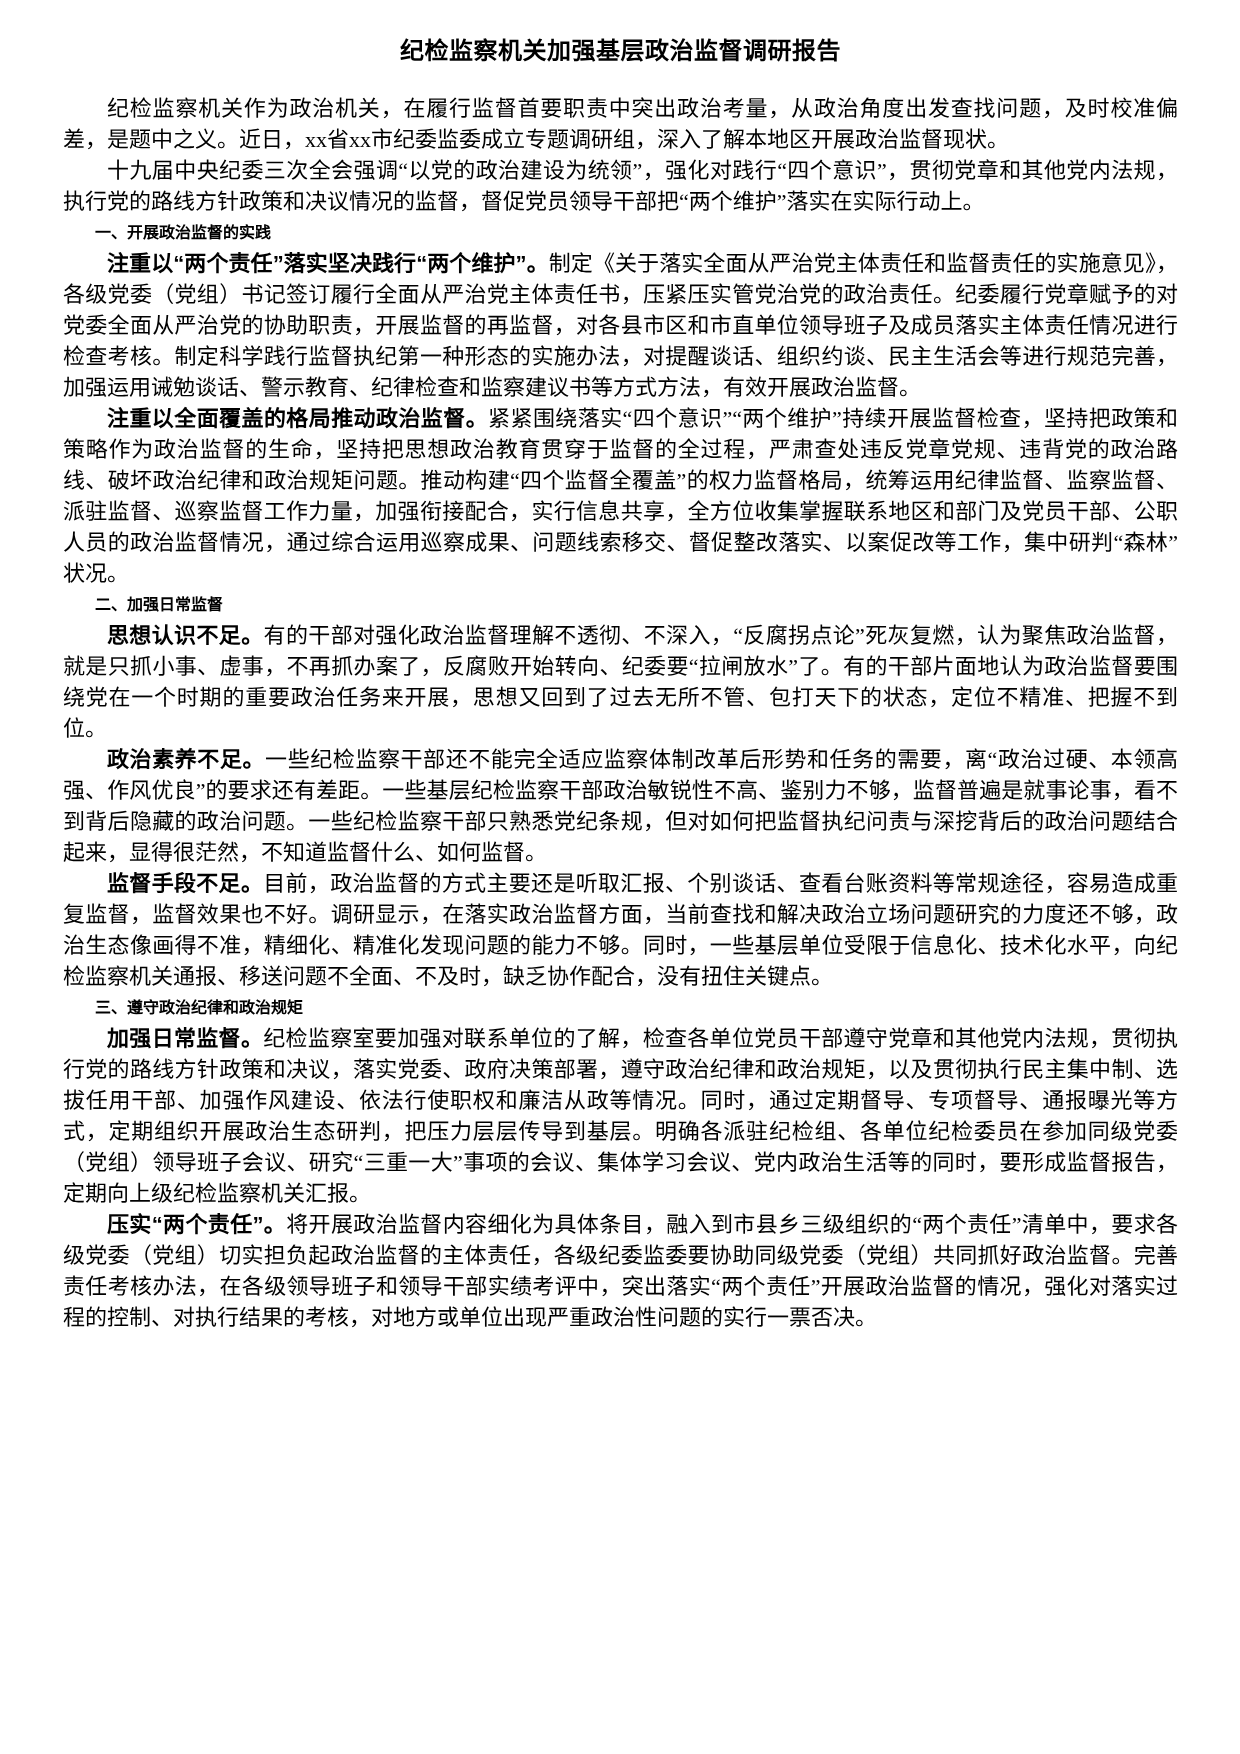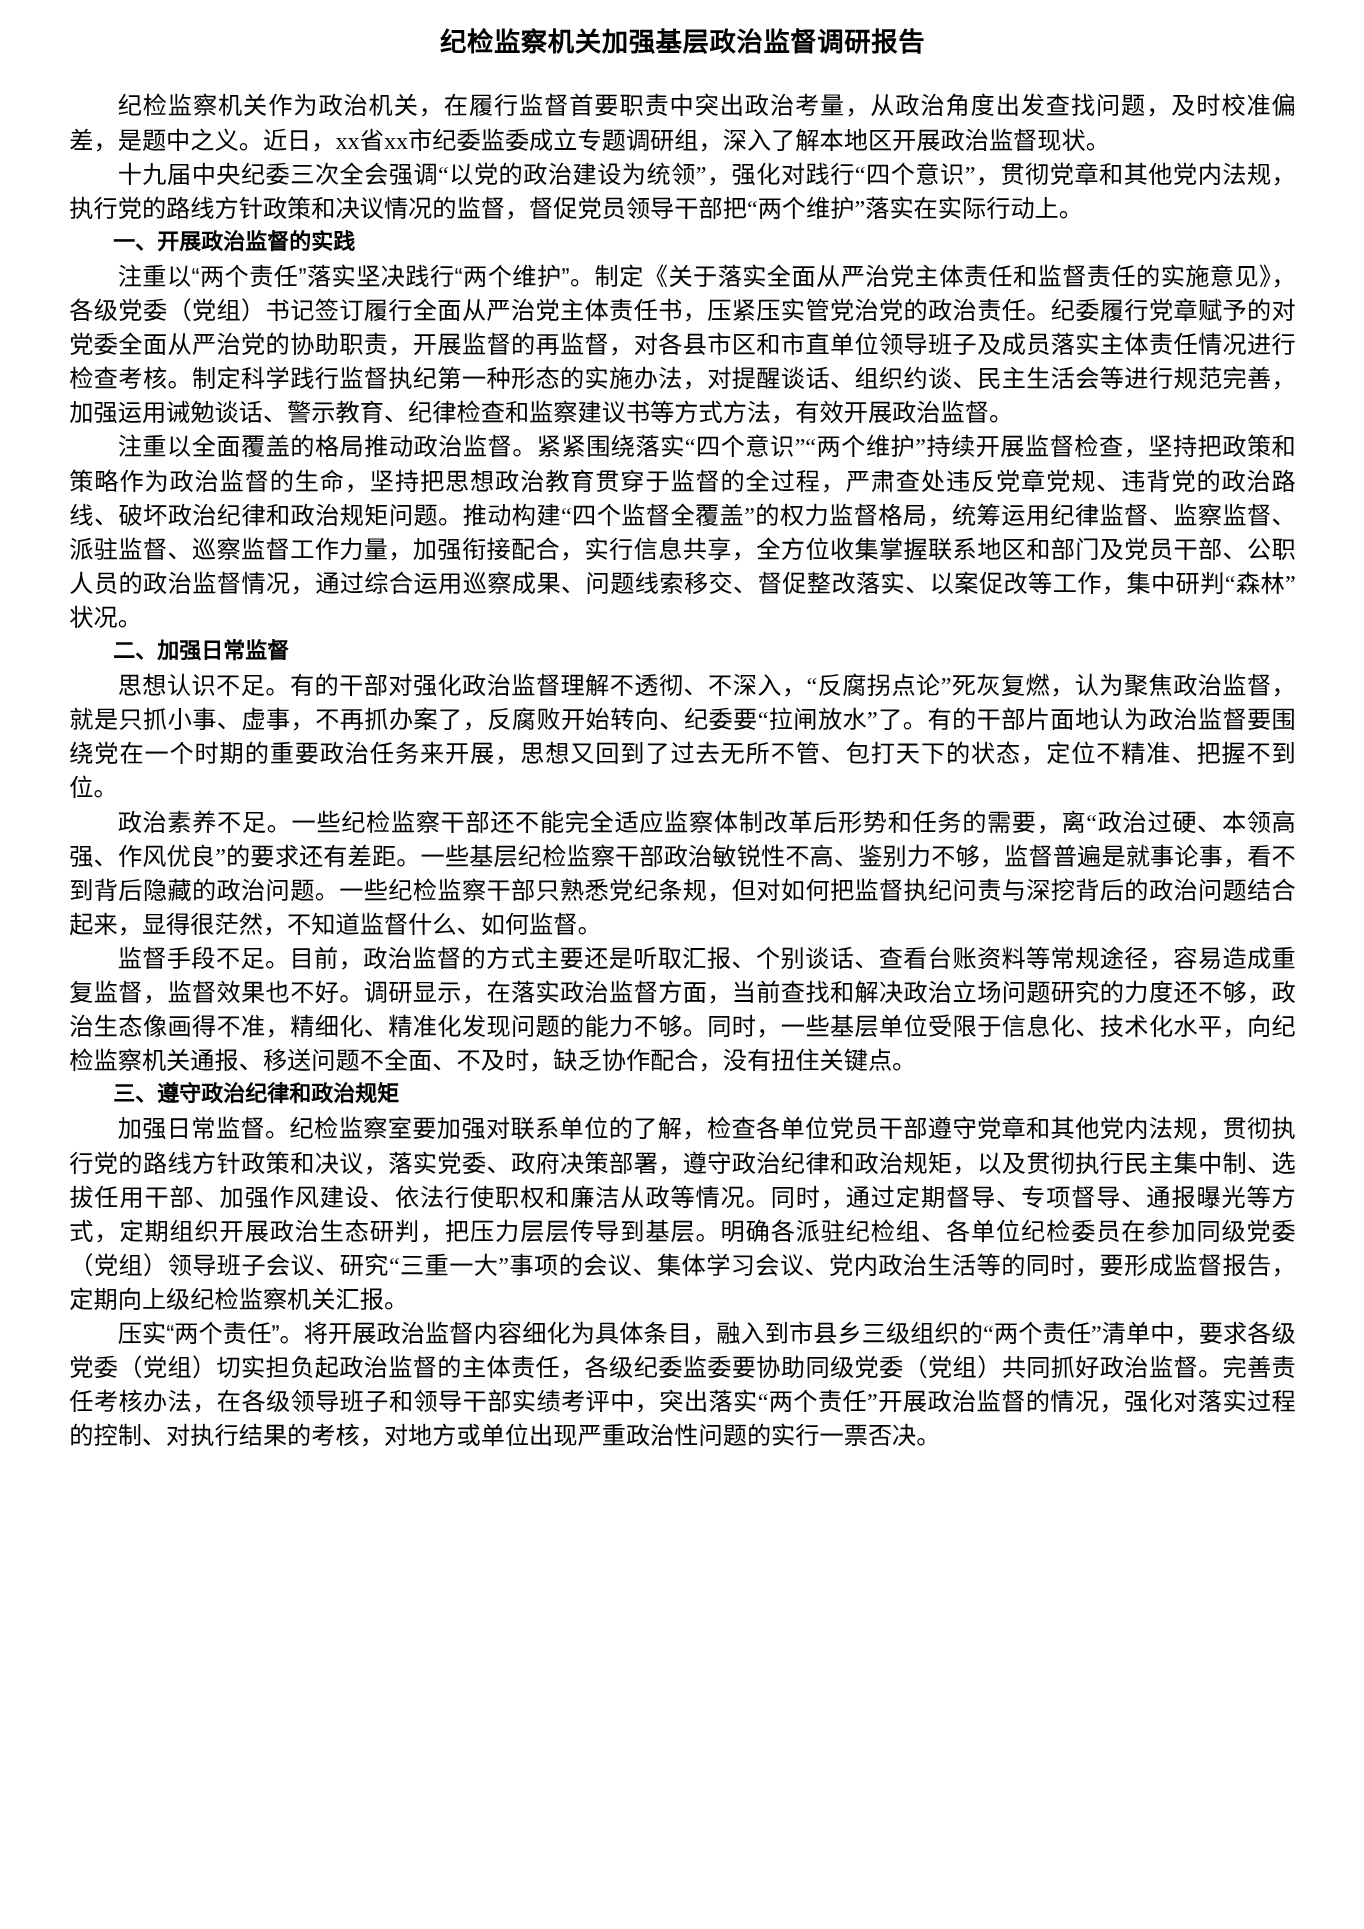--- a/index.html
+++ b/index.html
@@ -10,21 +10,21 @@
   }
   body {
     width: 1240px;
     min-height: 1754px;
     box-sizing: border-box;
   }
   .doc-page {
     box-sizing: border-box;
     width: 1240px;
     min-height: 1754px;
-    padding: 20px 62px 40px 63px;
+    padding: 32px 62px 40px 63px;
     background: #ffffff;
   }
   .doc-title {
     font-family: "Liberation Sans", "DejaVu Sans", sans-serif;
     font-weight: 700;
     font-size: 24px;
     line-height: 30px;
     text-align: center;
     margin: 4px 0 27px 0;
     letter-spacing: 0.5px;
@@ -34,29 +34,29 @@
     font-size: 22px;
     line-height: 31px;
     text-align: justify;
     text-indent: 2em;
     margin: 0;
     word-break: break-all;
   }
   .section-heading {
     font-family: "Liberation Sans", "DejaVu Sans", sans-serif;
     font-weight: 700;
-    font-size: 20px;
+    font-size: 16px;
     line-height: 31px;
     text-indent: 2em;
     margin: 0;
     word-break: break-all;
   }
   .lead {
     font-family: "Liberation Sans", "DejaVu Sans", sans-serif;
-    font-weight: 400;
+    font-weight: 700;
   }
 </style>
 </head>
 <body>
 
 <div class="doc-page">
 
   <h1 class="doc-title">纪检监察机关加强基层政治监督调研报告</h1>
 
   <p class="para"><span>纪检监察机关作为政治机关，在履行监督首要职责中突出政治考量，从政治角度出发查找问题，及时校准偏差，是题中之义。近日，xx省xx市纪委监委成立专题调研组，深入了解本地区开展政治监督现状。</span></p>

